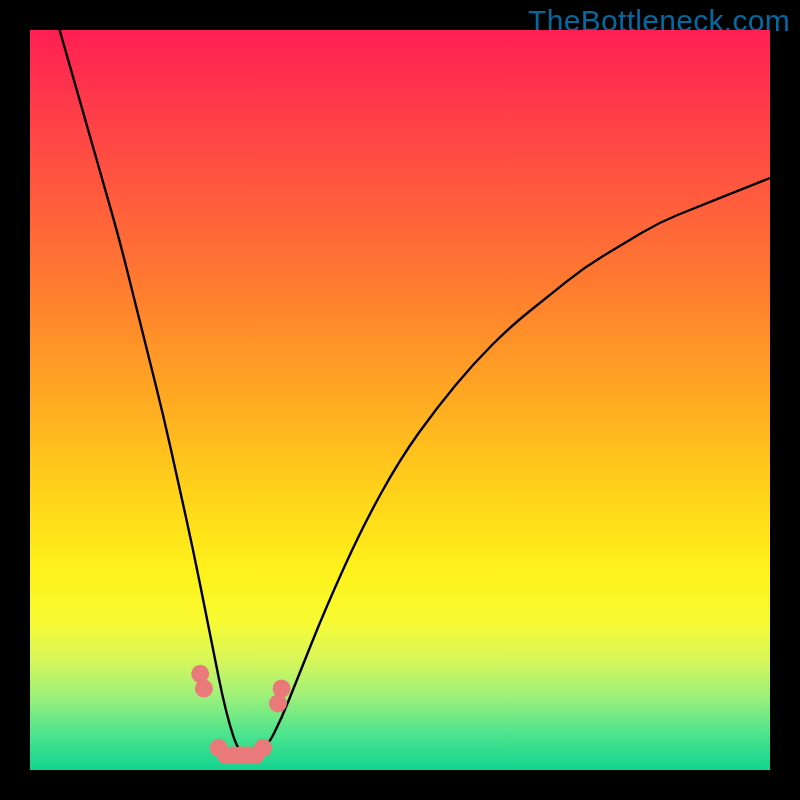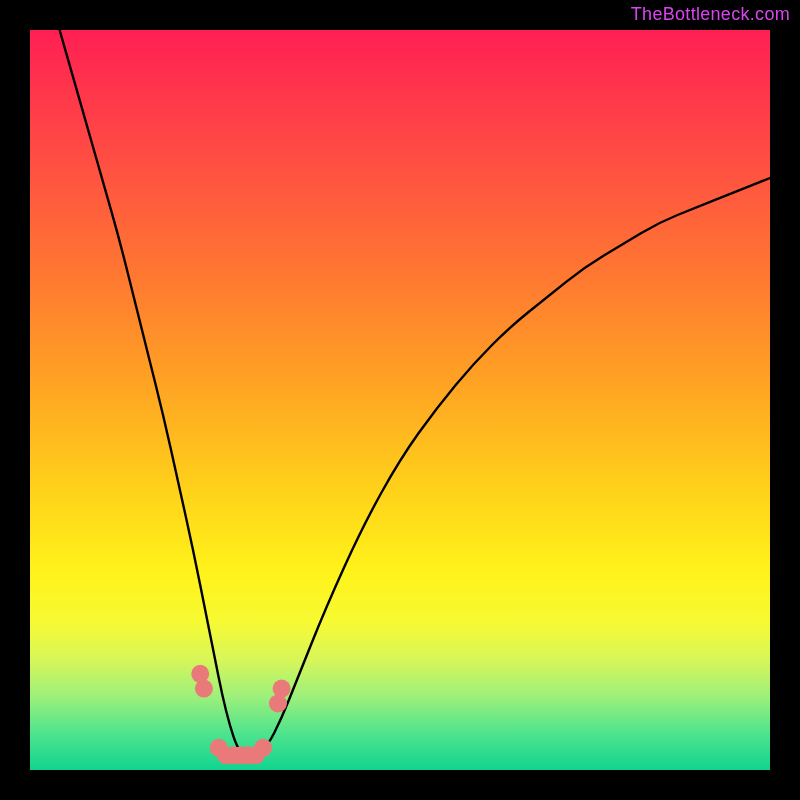--- a/index.html
+++ b/index.html
@@ -39,22 +39,22 @@
       #d8f659 85%,
       #9ef07a 90%,
       #4fe48e 95%,
       #11d48f 100%
     );
   }
   .watermark {
     position: absolute;
     top: 4px;
     right: 10px;
-    color: #d946ef;
-    font-size: 18px;
+    color: #0369a1;
+    font-size: 30px;
     letter-spacing: 0.3px;
     font-weight: 500;
   }
   svg.curves {
     position: absolute;
     left: 0;
     top: 0;
     width: 740px;
     height: 740px;
   }

